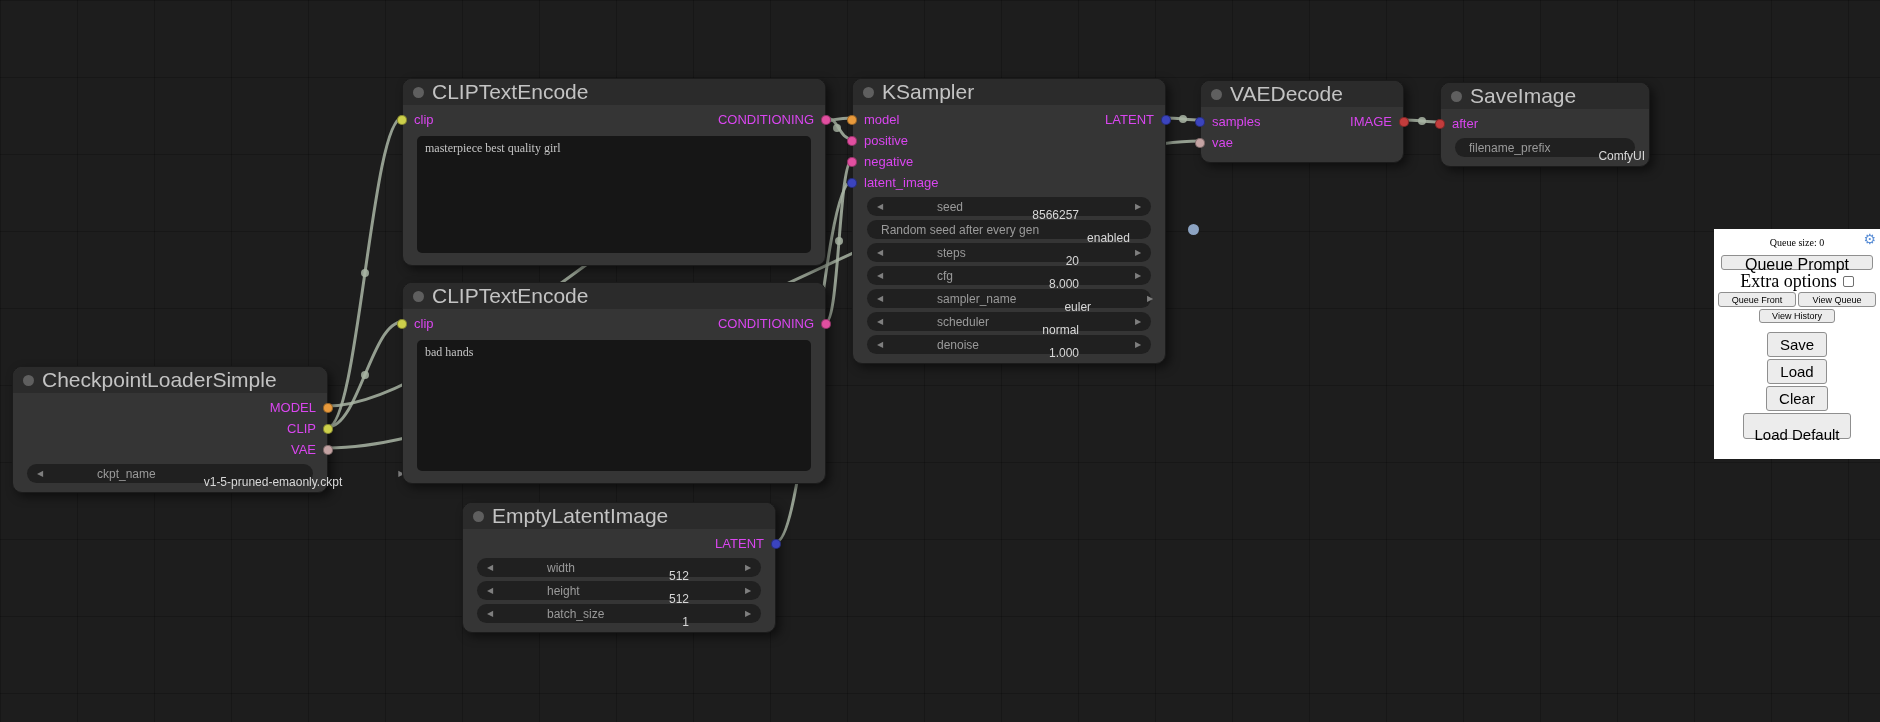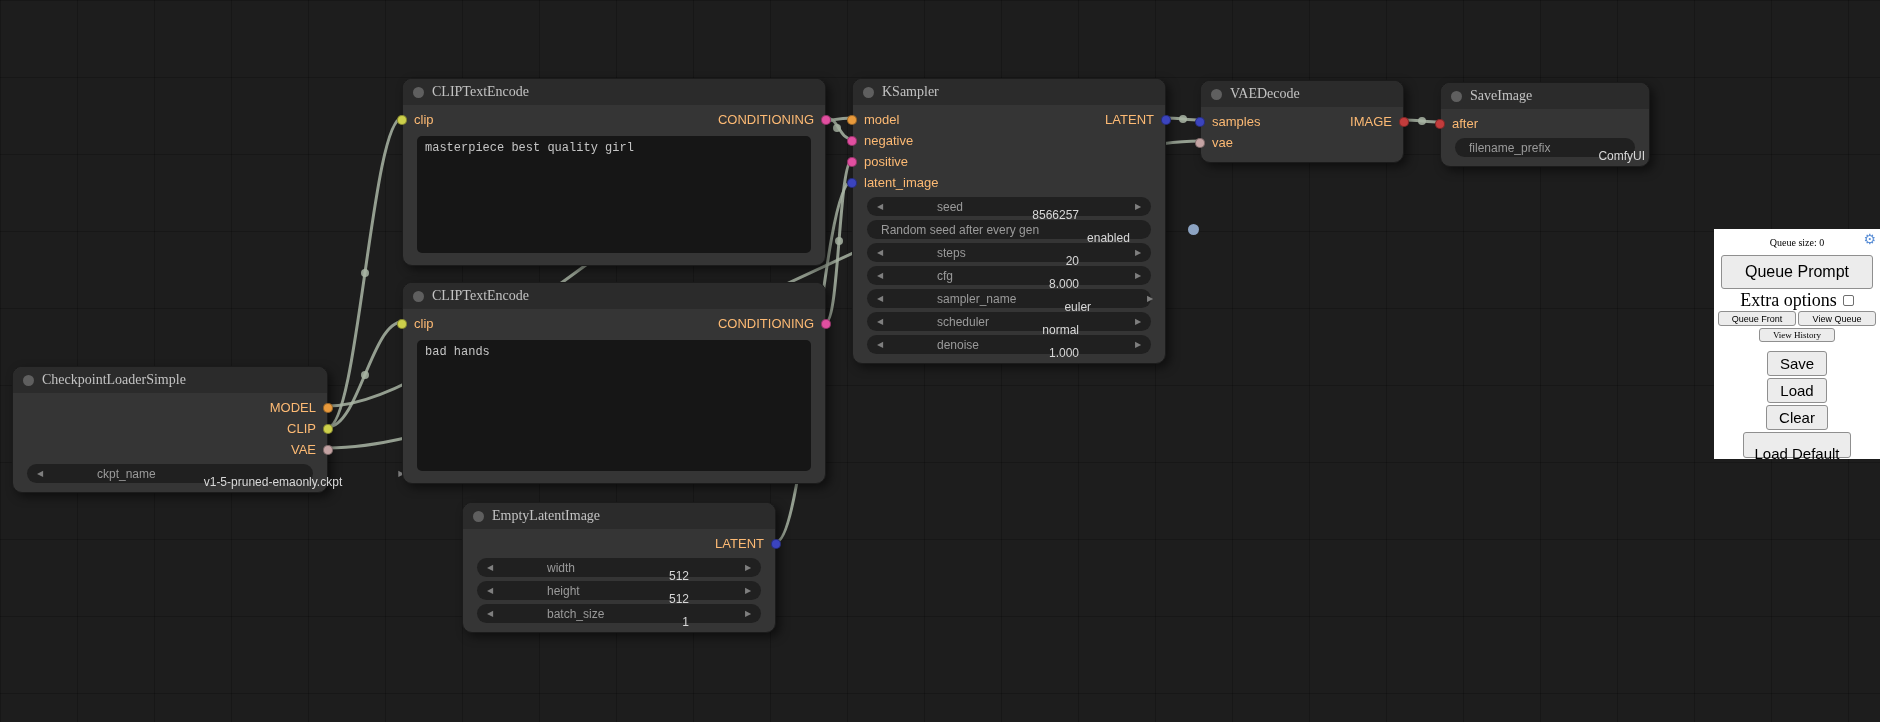--- a/index.html
+++ b/index.html
@@ -25,32 +25,32 @@
     box-shadow:4px 4px 10px rgba(0,0,0,.5);
     display:flex; flex-direction:column;
     padding-bottom:9px;
   }
   .node-title {
     height:26px; flex:0 0 26px;
     background:#2b2b2b; border-radius:9px 9px 0 0;
     display:flex; align-items:center; gap:8px; padding:0 10px;
   }
   .collapse-dot { width:11px; height:11px; border-radius:50%; background:#5f5f5f; flex:0 0 auto; }
-  .title-text { font-size:14px; color:#c3c3c3; white-space:nowrap;font-family:Liberation Serif, serif; }
+  .title-text { font-size:21px; color:#c3c3c3; white-space:nowrap; }
 
   .ports { position:relative; padding-top:4px; }
   .port-row { height:21px; display:flex; align-items:center; gap:7px; }
   .port-row.in  { justify-content:flex-start; }
   .port-row.out { justify-content:flex-end; }
   .port-row.duo { justify-content:space-between; padding-top:0; }
   .pgroup { display:flex; align-items:center; gap:7px; }
   .pdot { width:10px; height:10px; border-radius:50%; flex:0 0 auto; box-shadow:0 0 0 1px rgba(0,0,0,.35) inset; }
   .in  .pdot, .pgroup.gin  .pdot { margin-left:-6px; }
   .out .pdot, .pgroup.gout .pdot { margin-right:-6px; }
-  .plabel { font-size:13px; color:#fdba74; white-space:nowrap; }
+  .plabel { font-size:13px; color:#d946ef; white-space:nowrap; }
   .out-abs { position:absolute; top:4px; right:0; }
 
   .dot-model        { background:#e89a3c; }
   .dot-clip         { background:#cdd04b; }
   .dot-vae          { background:#c4a3a3; }
   .dot-conditioning { background:#e14fa0; }
   .dot-latent       { background:#3b44be; }
   .dot-image        { background:#c23c3c; }
 
   .widget {
@@ -65,48 +65,48 @@
   .w-arrow.right::before { content:"\25B6"; }
   .w-label { color:#9a9a9a; margin-left:2px; }
   .w-value { margin-left:auto; color:#d8d8d8; margin-right:4px;margin-top:16px; }
   .widget.no-arrows { padding:0 12px; }
   .toggle-dot { width:11px; height:11px; border-radius:50%; background:#8ca3c2; margin-left:6px; flex:0 0 auto; }
 
   .node-text {
     flex:1; margin:6px 14px 3px;
     background:#161616; border-radius:5px;
     padding:5px 8px;
-    font-family:Liberation Mono, monospace;
+    font-family:Liberation Serif, serif;
     font-size:12px; color:#c5c5c5;
     white-space:pre-wrap; overflow:hidden;
   }
 
   
   .menu-panel {
     position:absolute; z-index:3;
     left:1714px; top:229px; width:166px; height:230px;
     background:#ffffff; color:#000;
     font-family:"Liberation Serif", serif;
     padding:3px 4px;
   }
   .menu-header { display:flex; align-items:center; justify-content:center; position:relative; height:20px; }
   .queue-size { font-size:10px; }
   .gear { position:absolute; right:0; top:0; font-size:14px; color:#5b8fd6; cursor:pointer; line-height:16px; }
   button {
     font-family:"Liberation Sans", sans-serif;
     background:#ececec; border:1px solid #8f8f8f; border-radius:3px;
     color:#000; cursor:pointer; display:block;
   }
-  .queue-prompt { width:152px; height:34px; margin:3px auto 2px; font-size:16px; }
+  .queue-prompt { width:152px; height:15px; margin:3px auto 2px; font-size:16px; }
   .extra-row { display:flex; align-items:center; justify-content:center; gap:6px; height:18px; font-size:18px; }
   .checkbox { width:11px; height:11px; background:#fff; border:1px solid #6f6f6f; border-radius:2px; display:inline-block; }
   .qrow { display:flex; gap:2px; margin-top:2px; }
   .qrow button { flex:1; height:15px; font-size:9px; padding:0; }
   .vh-row { display:flex; justify-content:center; margin-top:2px; }
-  .vh-row button { width:76px; height:14px; font-size:9px; padding:0;font-family:Liberation Serif, serif; }
+  .vh-row button { width:76px; height:14px; font-size:9px; padding:0; }
   .stack { margin-top:9px; display:flex; flex-direction:column; align-items:center; gap:2px; }
   .stack button { height:25px; font-size:15px; padding:0 12px; }
   .stack .wide { padding:12px 10px; }
 </style>
 </head>
 <body>
 
 <div class="canvas">
 
   <svg class="wires" width="1880" height="722">
@@ -202,25 +202,25 @@
       <span class="collapse-dot"></span>
       <span class="title-text">KSampler</span>
     </div>
     <div class="ports">
       <div class="port-row in">
         <span class="pdot dot-model"></span>
         <span class="plabel">model</span>
       </div>
       <div class="port-row in">
         <span class="pdot dot-conditioning"></span>
+        <span class="plabel">positive</span>
+      </div>
+      <div class="port-row in">
+        <span class="pdot dot-conditioning"></span>
         <span class="plabel">negative</span>
-      </div>
-      <div class="port-row in">
-        <span class="pdot dot-conditioning"></span>
-        <span class="plabel">positive</span>
       </div>
       <div class="port-row in">
         <span class="pdot dot-latent"></span>
         <span class="plabel">latent_image</span>
       </div>
       <div class="port-row out out-abs">
         <span class="plabel">LATENT</span>
         <span class="pdot dot-latent"></span>
       </div>
     </div>

